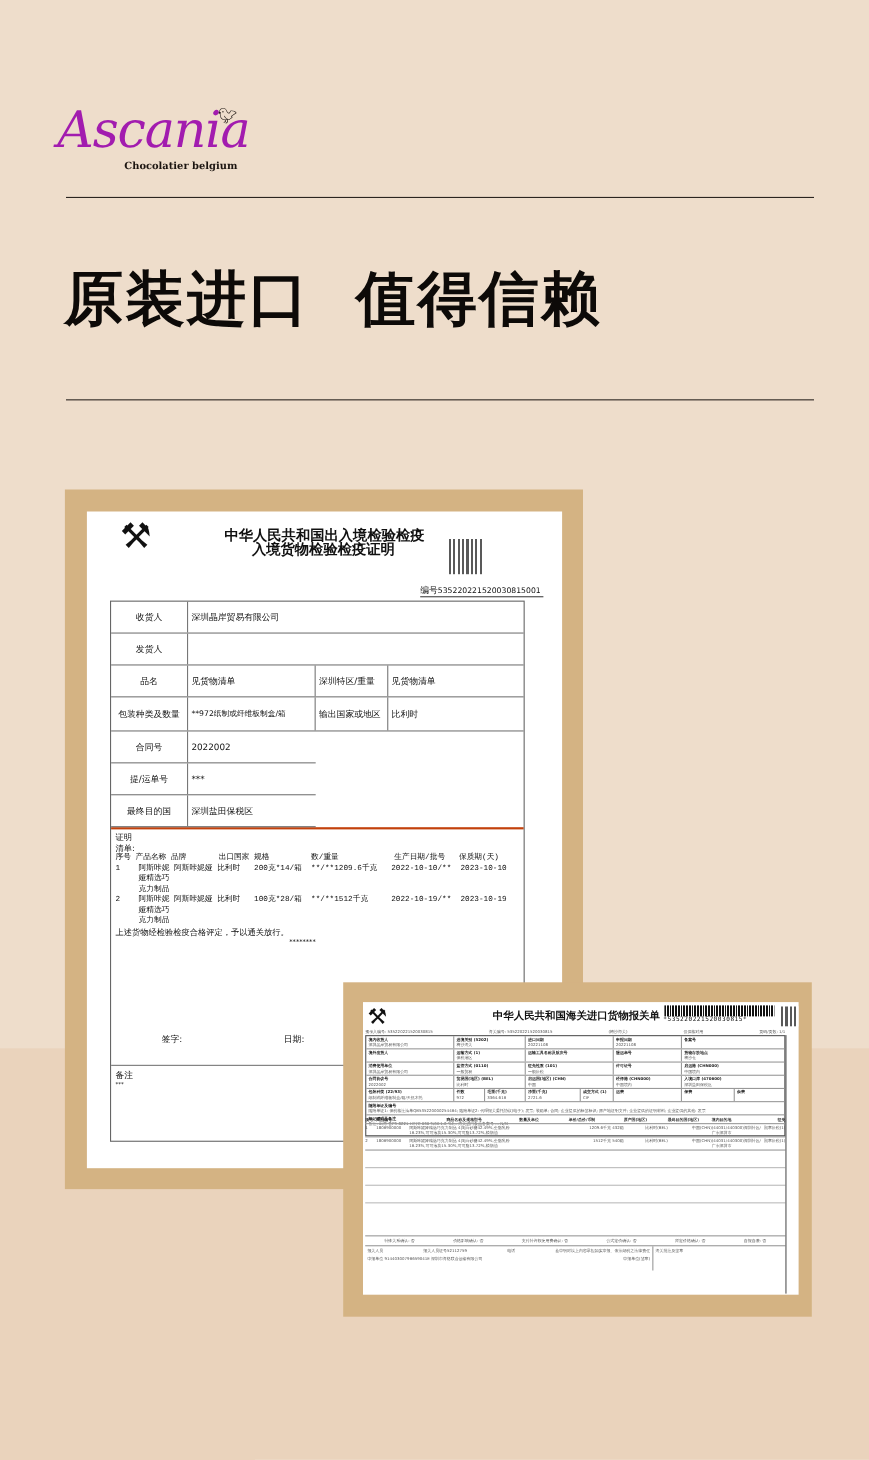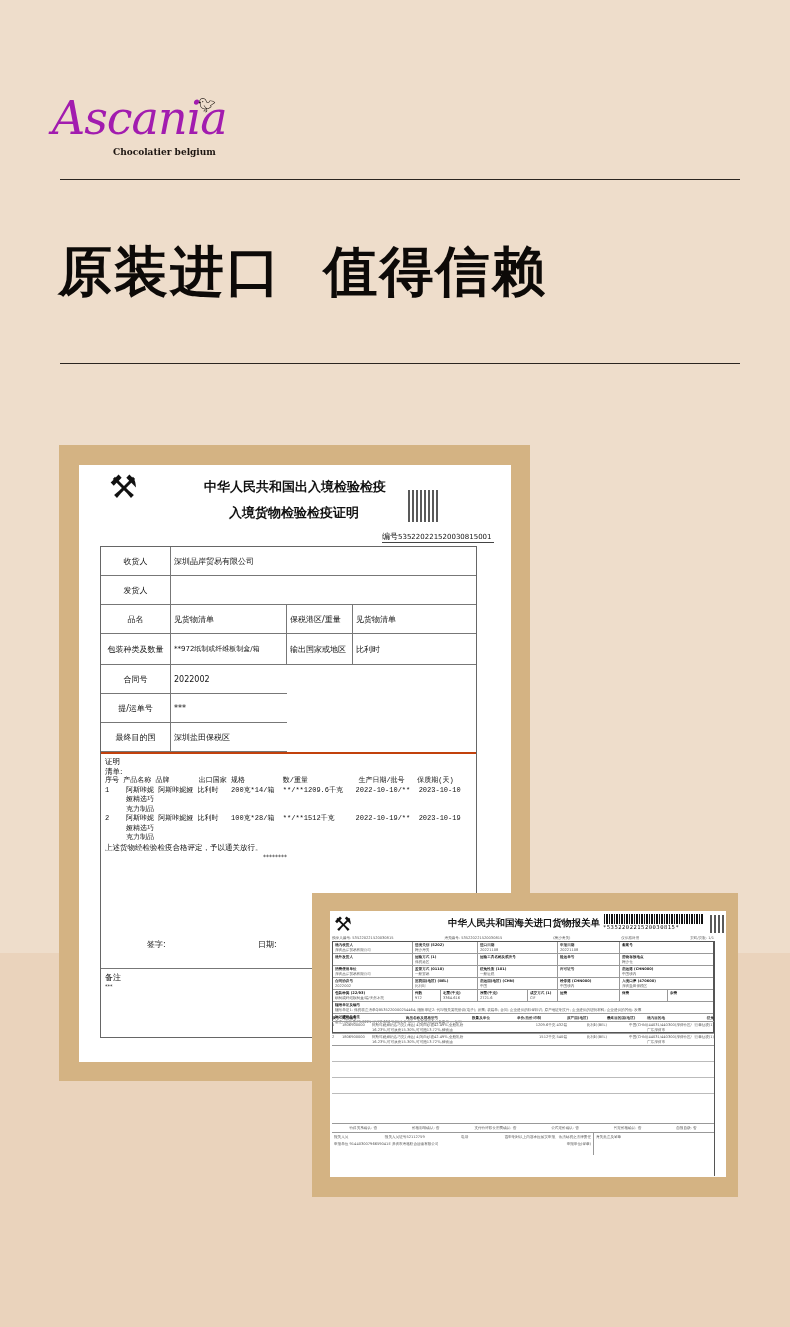--- a/index.html
+++ b/index.html
@@ -46,21 +46,21 @@
   .frame { position: absolute; background: #d4b383; }
   .frame.f1 { left: 59px; top: 445px; width: 471px; height: 636px; }
   .frame.f2 { left: 312px; top: 893px; width: 426px; height: 304px; }
   .paper { position: absolute; background: #fff; }
   .frame.f1 .paper { left: 20px; top: 20px; width: 432px; height: 597px; overflow: hidden; }
   .frame.f2 .paper { left: 18px; top: 18px; width: 396px; height: 266px; overflow: hidden; }
 
   
   .c1-emblem { position: absolute; left: 30px; top: 6px; font-size: 32px; line-height: 1; }
   .c1-title1 { position: absolute; left: 125px; top: 13px; font-size: 13px; font-weight: bold; }
-  .c1-title2 { position: absolute; left: 150px; top: 39px; font-size: 13px; font-weight: bold; }
+  .c1-title2 { position: absolute; left: 150px; top: 26px; font-size: 13px; font-weight: bold; }
   .qr {
     position: absolute; width: 32px; height: 32px;
     background:
       repeating-linear-gradient(90deg, #222 0 2px, #fff 2px 4px),
       #fff;
     opacity: .75;
   }
   .c1-qr { left: 329px; top: 25px; }
   .c1-no { position: absolute; left: 303px; top: 66px; font-size: 7px; border-bottom: 1px solid #444; padding-right: 2px; }
   .c1-no b { font-weight: normal; font-size: 8px; font-family: Liberation Serif, serif; }
@@ -136,21 +136,21 @@
         <div class="cell lbl">收货人</div>
         <div class="cell" style="flex:1">深圳晶岸贸易有限公司</div>
       </div>
       <div class="row" style="height:29px">
         <div class="cell lbl">发货人</div>
         <div class="cell" style="flex:1"></div>
       </div>
       <div class="row" style="height:29px">
         <div class="cell lbl">品名</div>
         <div class="cell" style="width:116px">见货物清单</div>
-        <div class="cell" style="width:66px">保税港区/重量</div>
+        <div class="cell" style="width:66px">深圳特区/重量</div>
         <div class="cell" style="flex:1">见货物清单</div>
       </div>
       <div class="row" style="height:31px">
         <div class="cell lbl">包装种类及数量</div>
         <div class="cell" style="width:116px;font-size:7px">**972纸制或纤维板制盒/箱</div>
         <div class="cell" style="width:66px">输出国家或地区</div>
         <div class="cell" style="flex:1">比利时</div>
       </div>
       <div class="split" style="border-bottom:2px solid #c2410c">
         <div class="c1-left">

